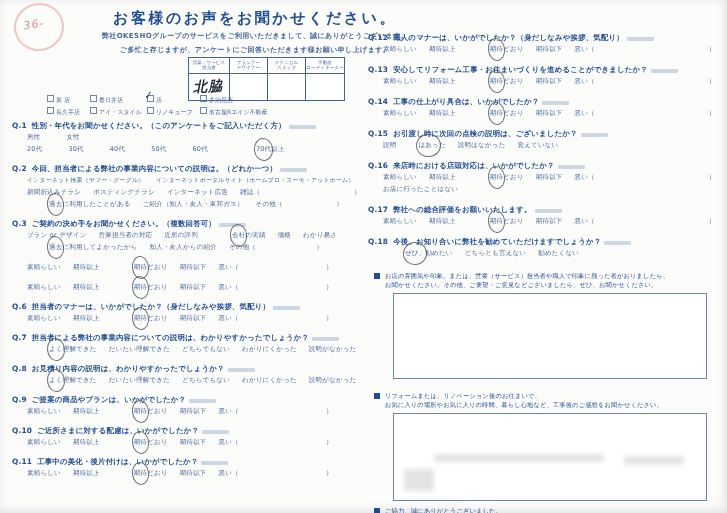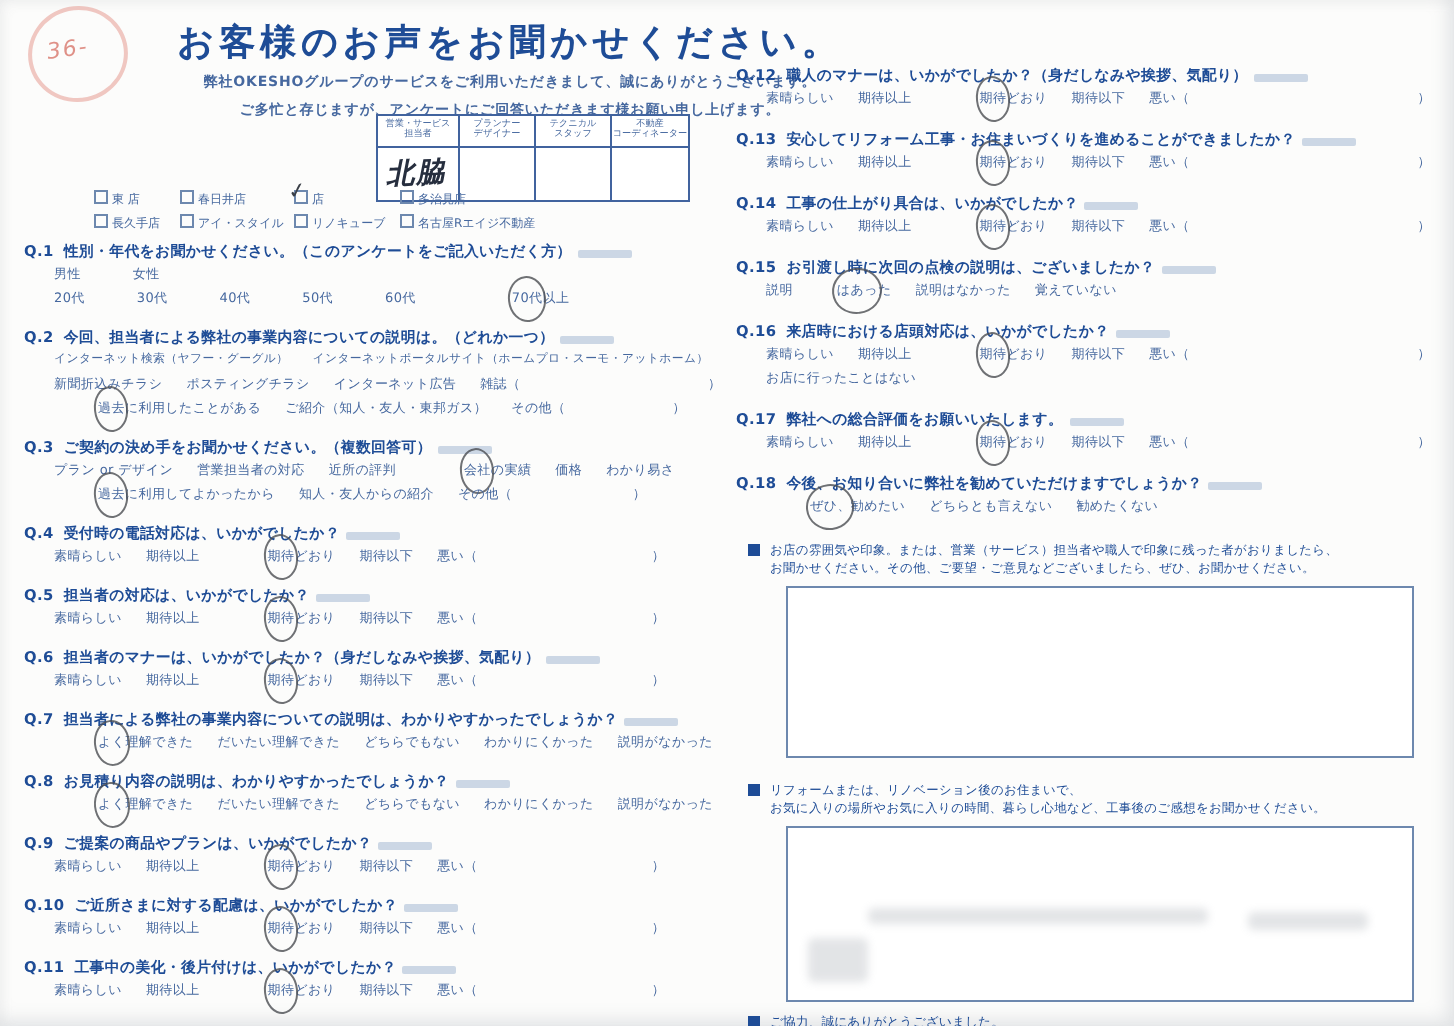--- a/index.html
+++ b/index.html
@@ -19,21 +19,21 @@
   
   .stamp{
     position:absolute;left:14px;top:3px;width:46px;height:44px;border-radius:50%;
     border:2px solid rgba(228,146,136,.5);transform:rotate(-12deg);
   }
   .stamp span{
     position:absolute;left:8px;top:12px;font-size:11px;color:rgba(214,110,98,.75);
     font-style:italic;transform:rotate(4deg);letter-spacing:1px;
   }
   .hdr{position:absolute;left:0;top:0;width:470px;text-align:center;}
-  .main-title{margin:9px 0 0 40px;font-size:18px;font-weight:bold;color:var(--title-blue);letter-spacing:2.5px;}
+  .main-title{margin:9px 0 0 40px;font-size:15px;font-weight:bold;color:var(--title-blue);letter-spacing:2.5px;}
   .intro{margin:3px 0 0 40px;font-size:7px;color:var(--text-blue);letter-spacing:.4px;line-height:11px;font-weight:bold;}
   
   .staff{position:absolute;left:188px;top:57px;width:155px;background:#fff;border:1.5px solid var(--line-blue);}
   .staff .hrow,.staff .vrow{display:grid;grid-template-columns:40px 38px 38px 1fr;}
   .staff .hc{border-left:1px solid var(--line-blue);font-size:4.6px;line-height:5.6px;color:var(--text-blue);
     text-align:center;padding:1.5px 0;height:12px;}
   .staff .hc:first-child,.staff .vc:first-child{border-left:none;}
   .staff .vc{border-left:1px solid var(--line-blue);border-top:1px solid var(--line-blue);height:26px;position:relative;}
   .staff .hand{
     position:absolute;left:4px;top:4px;font-size:14px;font-weight:bold;color:var(--hand);
@@ -142,25 +142,23 @@
         <div class="q-opts small"><span class="opt">インターネット検索（ヤフー・グーグル）</span><span class="opt">インターネットポータルサイト（ホームプロ・スーモ・アットホーム）</span></div>
         <div class="q-opts"><span class="opt">新聞折込みチラシ</span><span class="opt">ポスティングチラシ</span><span class="opt">インターネット広告</span><span class="opt">雑誌（　　　　　　　　　　　　　　）</span></div>
         <div class="q-opts"><span class="opt"><span class="circ">過去</span>に利用したことがある</span><span class="opt">ご紹介（知人・友人・東邦ガス）</span><span class="opt">その他（　　　　　　　　）</span></div>
       </div>
       <div class="q">
         <div class="q-title"><span class="q-num">Q.3</span><span>ご契約の決め手をお聞かせください。（複数回答可）</span><span class="bar"></span></div>
         <div class="q-opts"><span class="opt">プラン or デザイン</span><span class="opt">営業担当者の対応</span><span class="opt">近所の評判</span><span class="opt"><span class="circ">会社</span>の実績</span><span class="opt">価格</span><span class="opt">わかり易さ</span></div>
         <div class="q-opts"><span class="opt"><span class="circ">過去</span>に利用してよかったから</span><span class="opt">知人・友人からの紹介</span><span class="opt">その他（　　　　　　　　　）</span></div>
       </div>
       <div class="q">
-        <div class="q-title"><span class="q-num">Q.4</span><span>受付時の電話対応は、いかがでしたか？</span><span class="bar"></span></div>
-        <div class="q-opts"><span class="opt">素晴らしい</span><span class="opt">期待以上</span><span class="opt"><span class="circ">期待</span>どおり</span><span class="opt">期待以下</span><span class="opt">悪い（　　　　　　　　　　　　　）</span></div>
-      </div>
-      <div class="q">
-        <div class="q-title"><span class="q-num">Q.5</span><span>担当者の対応は、いかがでしたか？</span><span class="bar"></span></div>
+        <div class="q-opts"><span class="opt">素晴らしい</span><span class="opt">期待以上</span><span class="opt"><span class="circ">期待</span>どおり</span><span class="opt">期待以下</span><span class="opt">悪い（　　　　　　　　　　　　　）</span></div>
+      </div>
+      <div class="q">
         <div class="q-opts"><span class="opt">素晴らしい</span><span class="opt">期待以上</span><span class="opt"><span class="circ">期待</span>どおり</span><span class="opt">期待以下</span><span class="opt">悪い（　　　　　　　　　　　　　）</span></div>
       </div>
       <div class="q">
         <div class="q-title"><span class="q-num">Q.6</span><span>担当者のマナーは、いかがでしたか？（身だしなみや挨拶、気配り）</span><span class="bar"></span></div>
         <div class="q-opts"><span class="opt">素晴らしい</span><span class="opt">期待以上</span><span class="opt"><span class="circ">期待</span>どおり</span><span class="opt">期待以下</span><span class="opt">悪い（　　　　　　　　　　　　　）</span></div>
       </div>
       <div class="q">
         <div class="q-title"><span class="q-num">Q.7</span><span>担当者による弊社の事業内容についての説明は、わかりやすかったでしょうか？</span><span class="bar"></span></div>
         <div class="q-opts"><span class="opt"><span class="circ">よく</span>理解できた</span><span class="opt">だいたい理解できた</span><span class="opt">どちらでもない</span><span class="opt">わかりにくかった</span><span class="opt">説明がなかった</span></div>
       </div>

